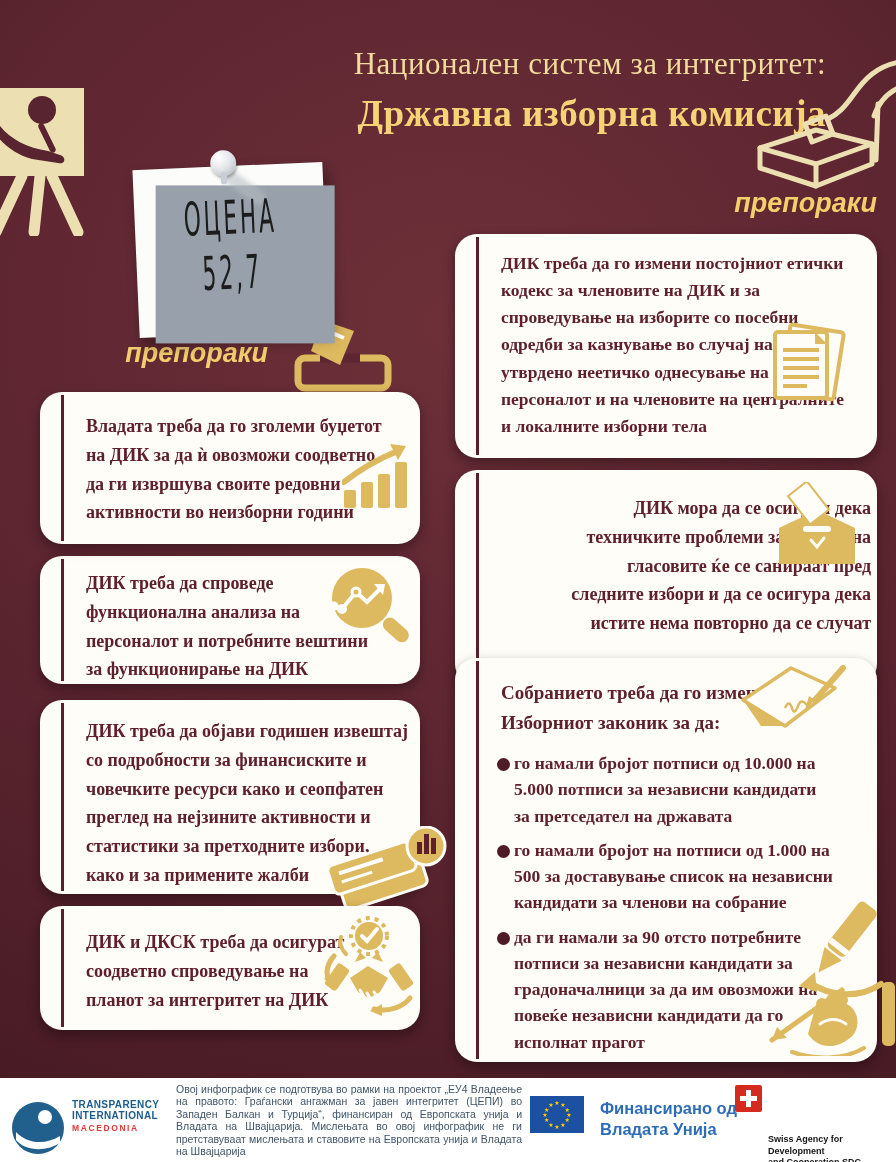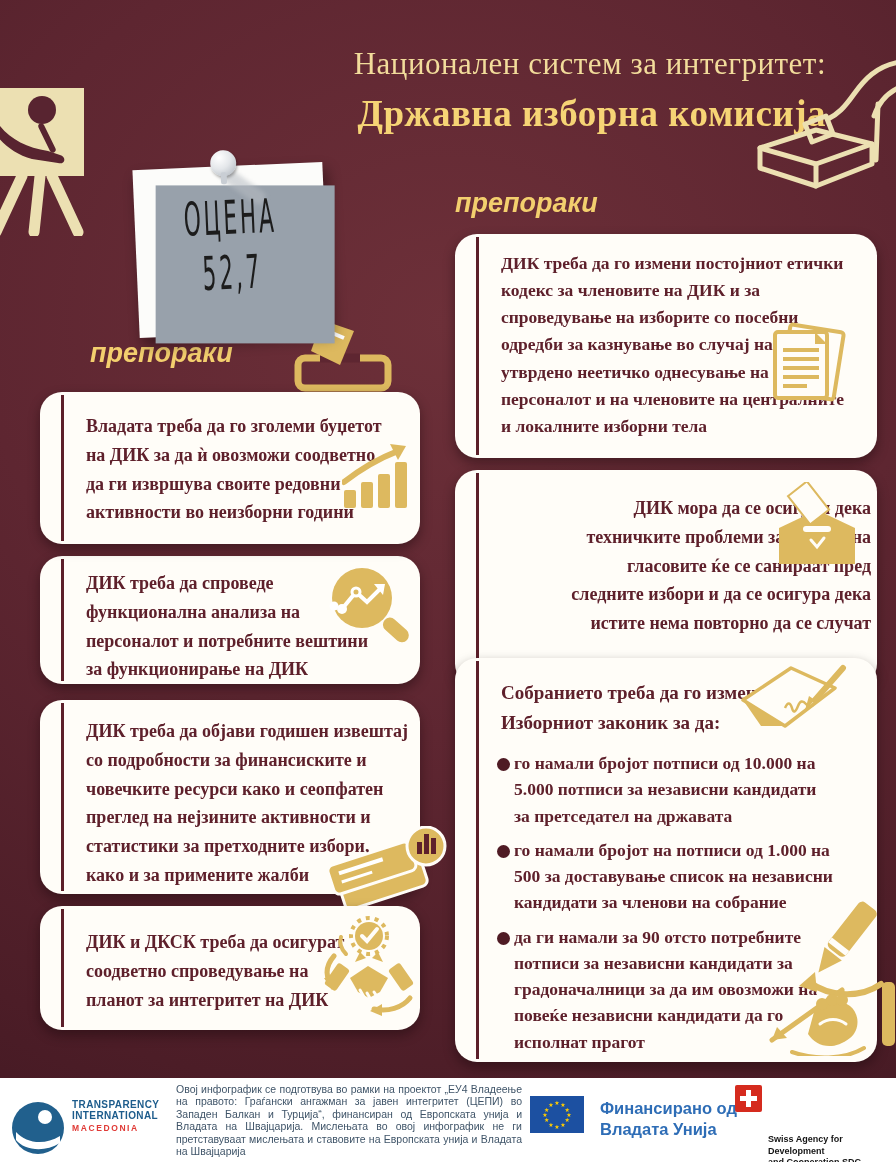--- a/index.html
+++ b/index.html
@@ -27,21 +27,21 @@
   .note-text { display:inline-block; font-family:"DejaVu Sans", sans-serif; font-size:30px; color:#1c1c1c;
     letter-spacing:4px; transform:scale(0.72,1.55); transform-origin:center; }
   .pin { position:absolute; left:78px; top:-16px; width:26px; height:26px; border-radius:50%;
     background:radial-gradient(circle at 34% 28%, #ffffff 0%, #e4e7ea 45%, #aab1b9 100%);
     box-shadow:1px 2px 3px rgba(0,0,0,.3); }
   .pin::after { content:""; position:absolute; left:10px; top:22px; width:6px; height:12px;
     background:#c9ced4; border-radius:2px; }
   .pin-shadow { position:absolute; left:84px; top:14px; width:52px; height:14px; background:#b7bcc2;
     opacity:.55; transform:rotate(38deg); border-radius:8px; filter:blur(2px); }
 
-  .heading { font-size:27px; font-weight:700; font-style:italic; color:#f3cf6e; text-align:left; }
+  .heading { font-size:27px; font-weight:700; font-style:italic; color:#f3cf6e; text-align:right; }
   .heading-left { position:absolute; left:90px; top:338px; width:178px; }
   .heading-right { position:absolute; left:455px; top:188px; width:422px; }
 
   
   .card { position:absolute; background:#fffdf8; border-radius:22px; box-shadow:0 5px 12px rgba(18,4,8,.4);padding-left:24px; }
   .card::before { content:""; position:absolute; left:21px; top:3px; bottom:3px; width:2.5px; background:#5c1f2a; }
   .card-text { position:absolute; left:46px; right:6px; font-family:"Liberation Serif", serif; font-weight:700;
     color:#5e202b; font-size:18px; line-height:1.6; }
   .pre { white-space:pre-line; }
 

